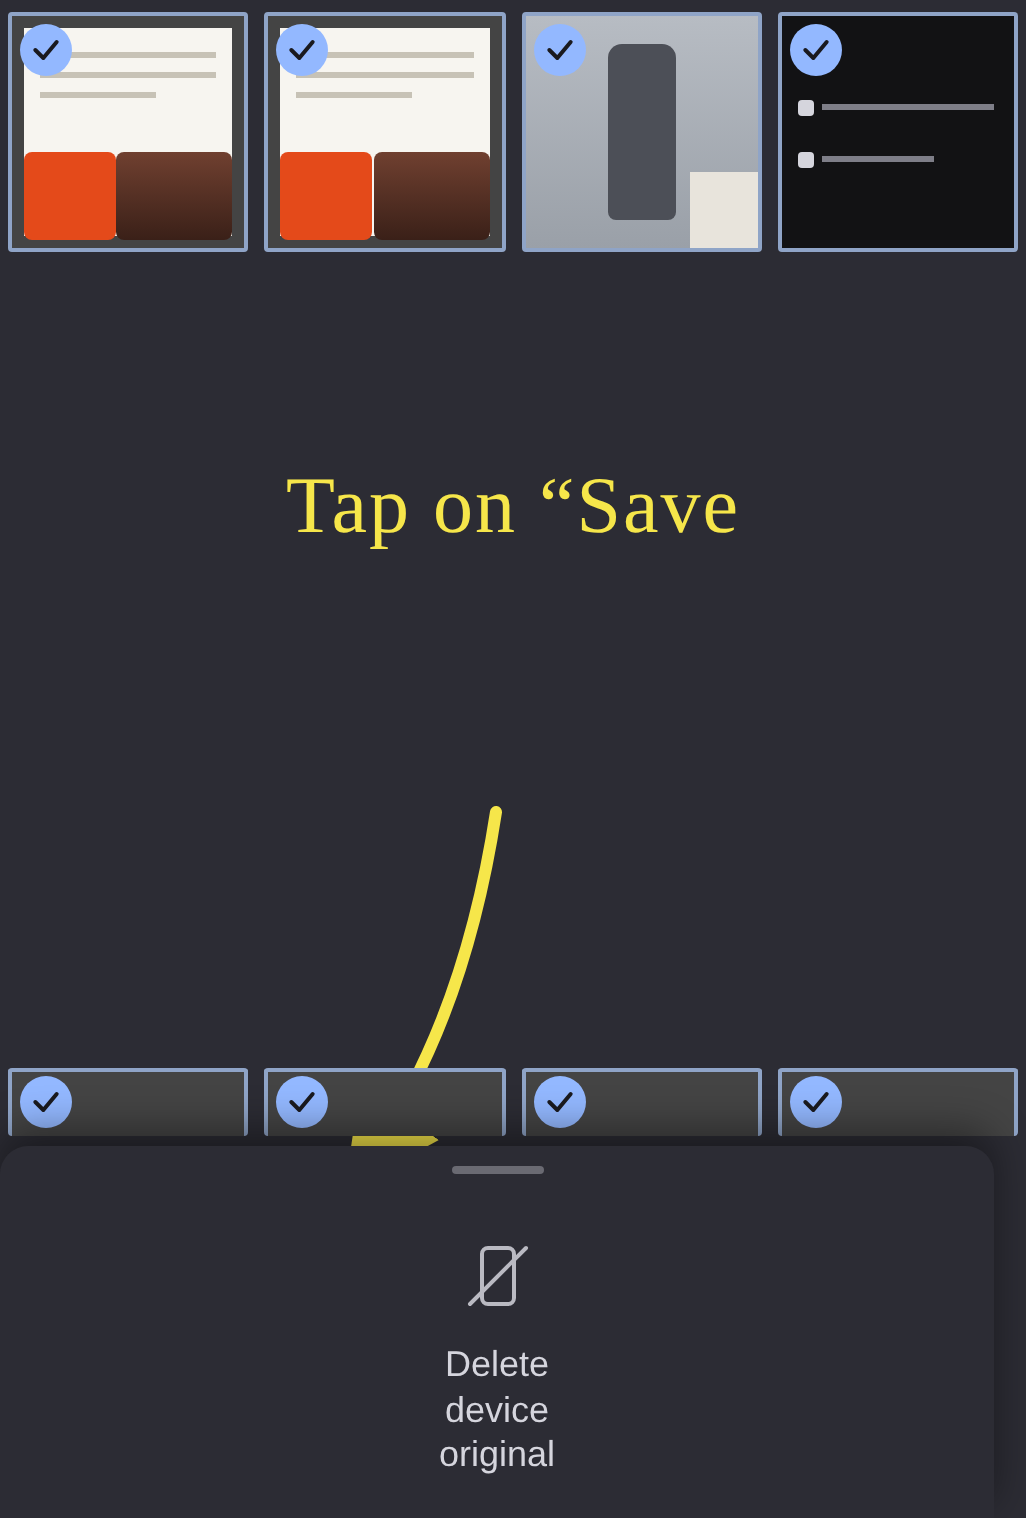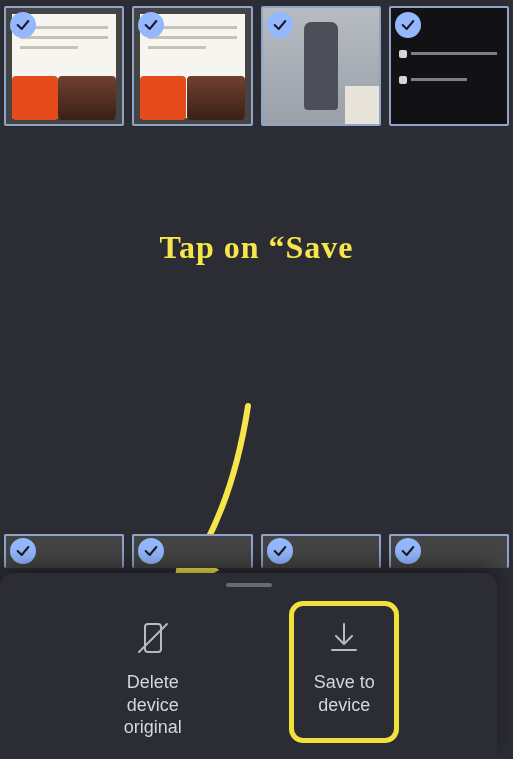--- a/index.html
+++ b/index.html
@@ -134,24 +134,24 @@
     .annotation {
       position: absolute;
       top: 226px;
       left: 0;
       right: 0;
       text-align: center;
       pointer-events: none;
     }
     .annotation-text {
       font-family: "Comic Sans MS", "Segoe Script", cursive;
-      font-size: 32px;
+      font-size: 40px;
       line-height: 1.35;
       color: #f6e64a;
-      font-weight: 700;
+      font-weight: 400;
       letter-spacing: 1px;
     }
     .arrow-svg {
       position: absolute;
       top: 400px;
       left: 140px;
       pointer-events: none;
     }
     
     .sheet {
@@ -326,27 +326,17 @@
     <div class="action">
       <span class="action-icon">
         <svg viewBox="0 0 36 36">
           <rect x="10" y="4" width="16" height="28" rx="3"></rect>
           <line x1="4" y1="32" x2="32" y2="4"></line>
         </svg>
       </span>
       <span class="action-label">Delete device original</span>
     </div>
 
-    <div class="action highlight">
-      <span class="action-icon">
-        <svg viewBox="0 0 36 36">
-          <line x1="18" y1="4" x2="18" y2="22"></line>
-          <polyline points="10 16 18 24 26 16"></polyline>
-          <line x1="6" y1="30" x2="30" y2="30"></line>
-        </svg>
-      </span>
-      <span class="action-label">Save to device</span>
-    </div>
 
 
 
   </div>
 </div>
 
 </body></html>

